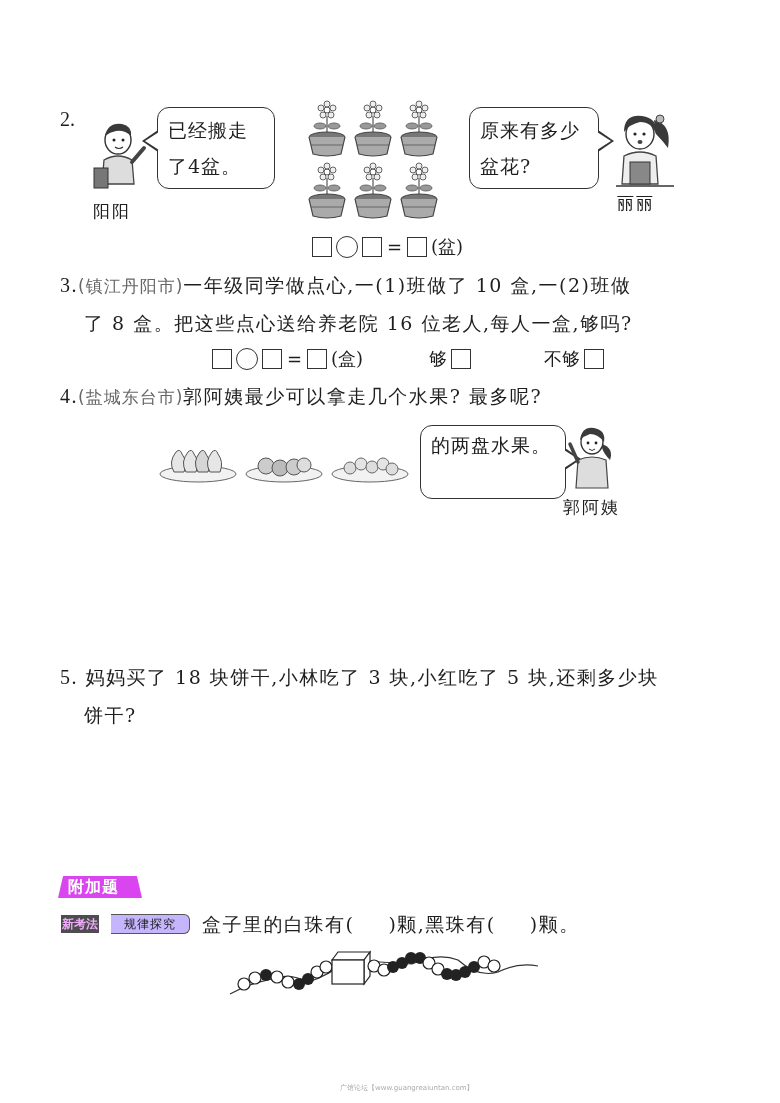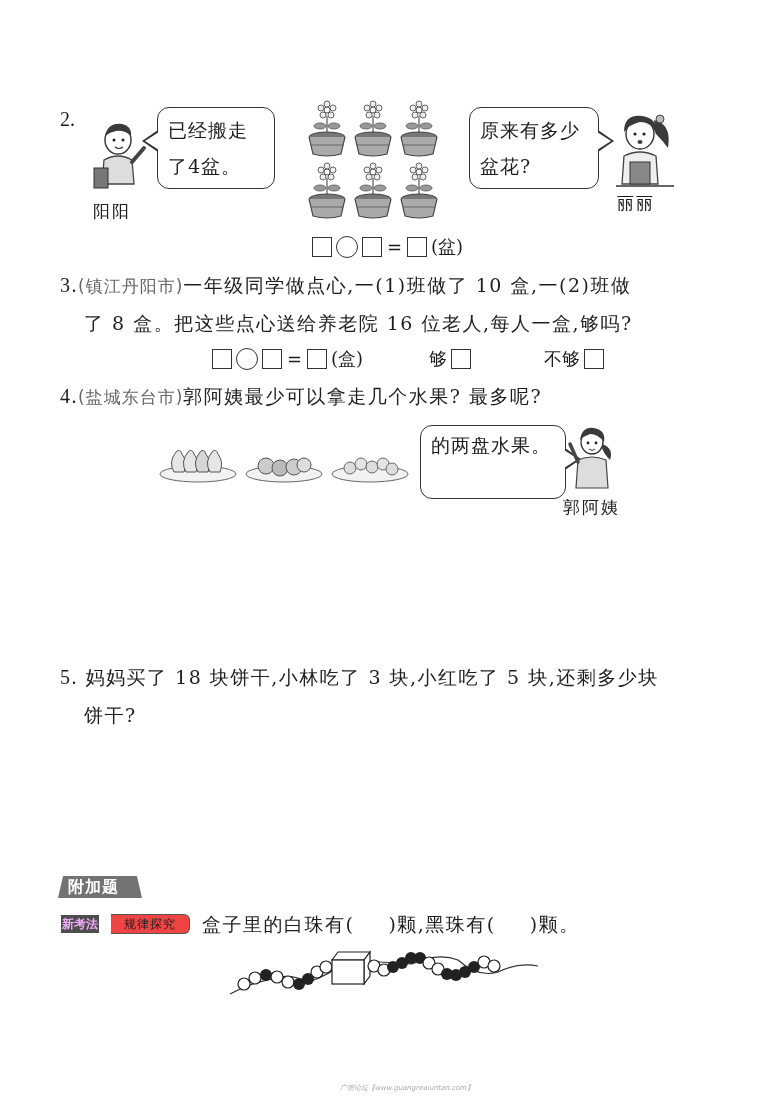--- a/index.html
+++ b/index.html
@@ -34,34 +34,34 @@
 
   
   .eq { display: flex; align-items: center; gap: 4px; font-size: 18px; }
   .sq { width: 20px; height: 20px; border: 1.5px solid #333; display: inline-block; box-sizing: border-box; }
   .circ { width: 22px; height: 22px; border: 1.5px solid #333; border-radius: 50%; display: inline-block; box-sizing: border-box; }
   .eqsign { font-size: 18px; margin: 0 1px; }
 
   
   .badge-main {
     position: absolute; left: 58px; top: 876px; width: 84px; height: 22px;
-    background: #737373; color: #fff; font-family: "DejaVu Sans", sans-serif; font-size: 16px; font-weight: bold;
+    background: #d946ef; color: #fff; font-family: "DejaVu Sans", sans-serif; font-size: 16px; font-weight: bold;
     line-height: 22px; padding-left: 10px; box-sizing: border-box;
     clip-path: polygon(6% 0, 94% 0, 100% 100%, 0 100%); border-radius: 6px 6px 0 0; letter-spacing: 1px;
   }
   .tag-new {
     position: absolute; left: 61px; top: 915px; height: 18px; width: 38px; background: #4d4d4d; color: #f0abfc;
     font-family: "DejaVu Sans", sans-serif; font-size: 12px; font-weight: bold; line-height: 18px; text-align: center;
   }
   .tag-rule {
     position: absolute; left: 111px; top: 914px; height: 18px; width: 78px; border: 1px solid #555; border-left: none;
-    border-radius: 0 6px 6px 0; font-size: 12px; line-height: 18px; text-align: center; background: #ef4444; letter-spacing: 1px;
-  }
-
-  .footer { font-family: "DejaVu Sans", sans-serif; font-size: 7px; color: #aaa; font-style: italic; }
+    border-radius: 0 6px 6px 0; font-size: 12px; line-height: 18px; text-align: center; background: #c4b5fd; letter-spacing: 1px;
+  }
+
+  .footer { font-family: "DejaVu Sans", sans-serif; font-size: 7px; color: #aaa; }
 </style>
 </head>
 <body>
 
 <div class="abs qnum" style="left:60px; top:108px;">2.</div>
 
 <div class="abs" style="left:92px; top:118px; width:58px; height:78px;">
   <svg width="58" height="78" viewBox="0 0 58 78">
     <ellipse cx="26" cy="22" rx="13" ry="14" fill="#fff" stroke="#333" stroke-width="1.4"></ellipse>
     <path d="M13 18 Q16 4 30 6 Q40 8 39 18 Q33 12 24 13 Q18 14 13 18Z" fill="#3a3a3a"></path>

